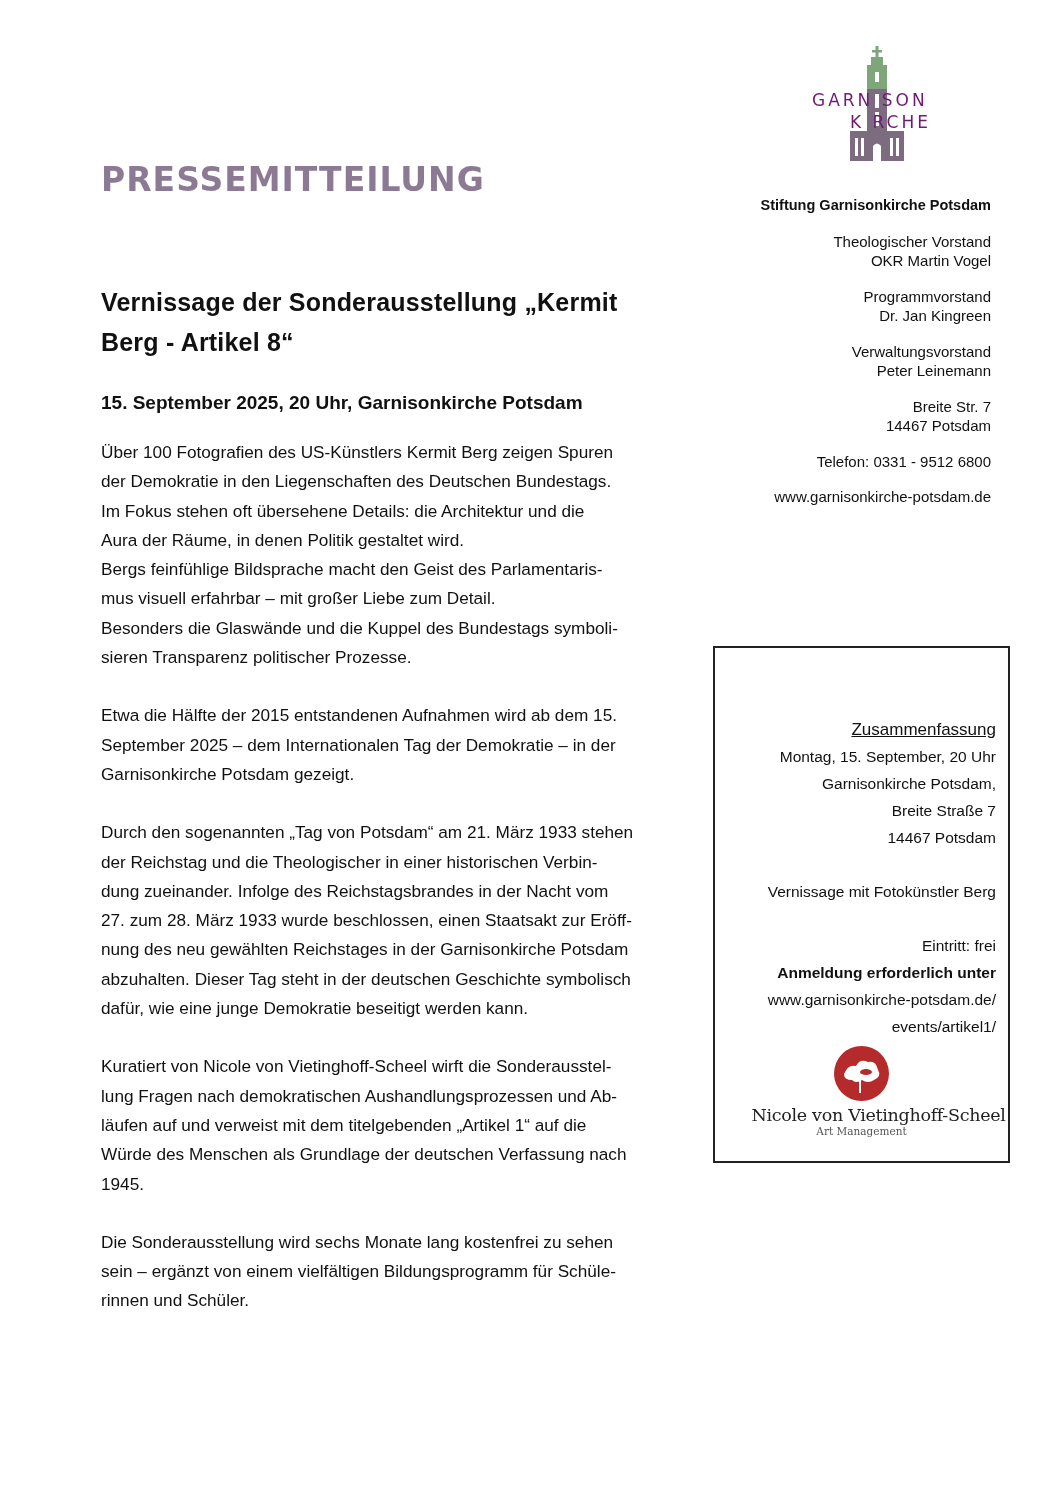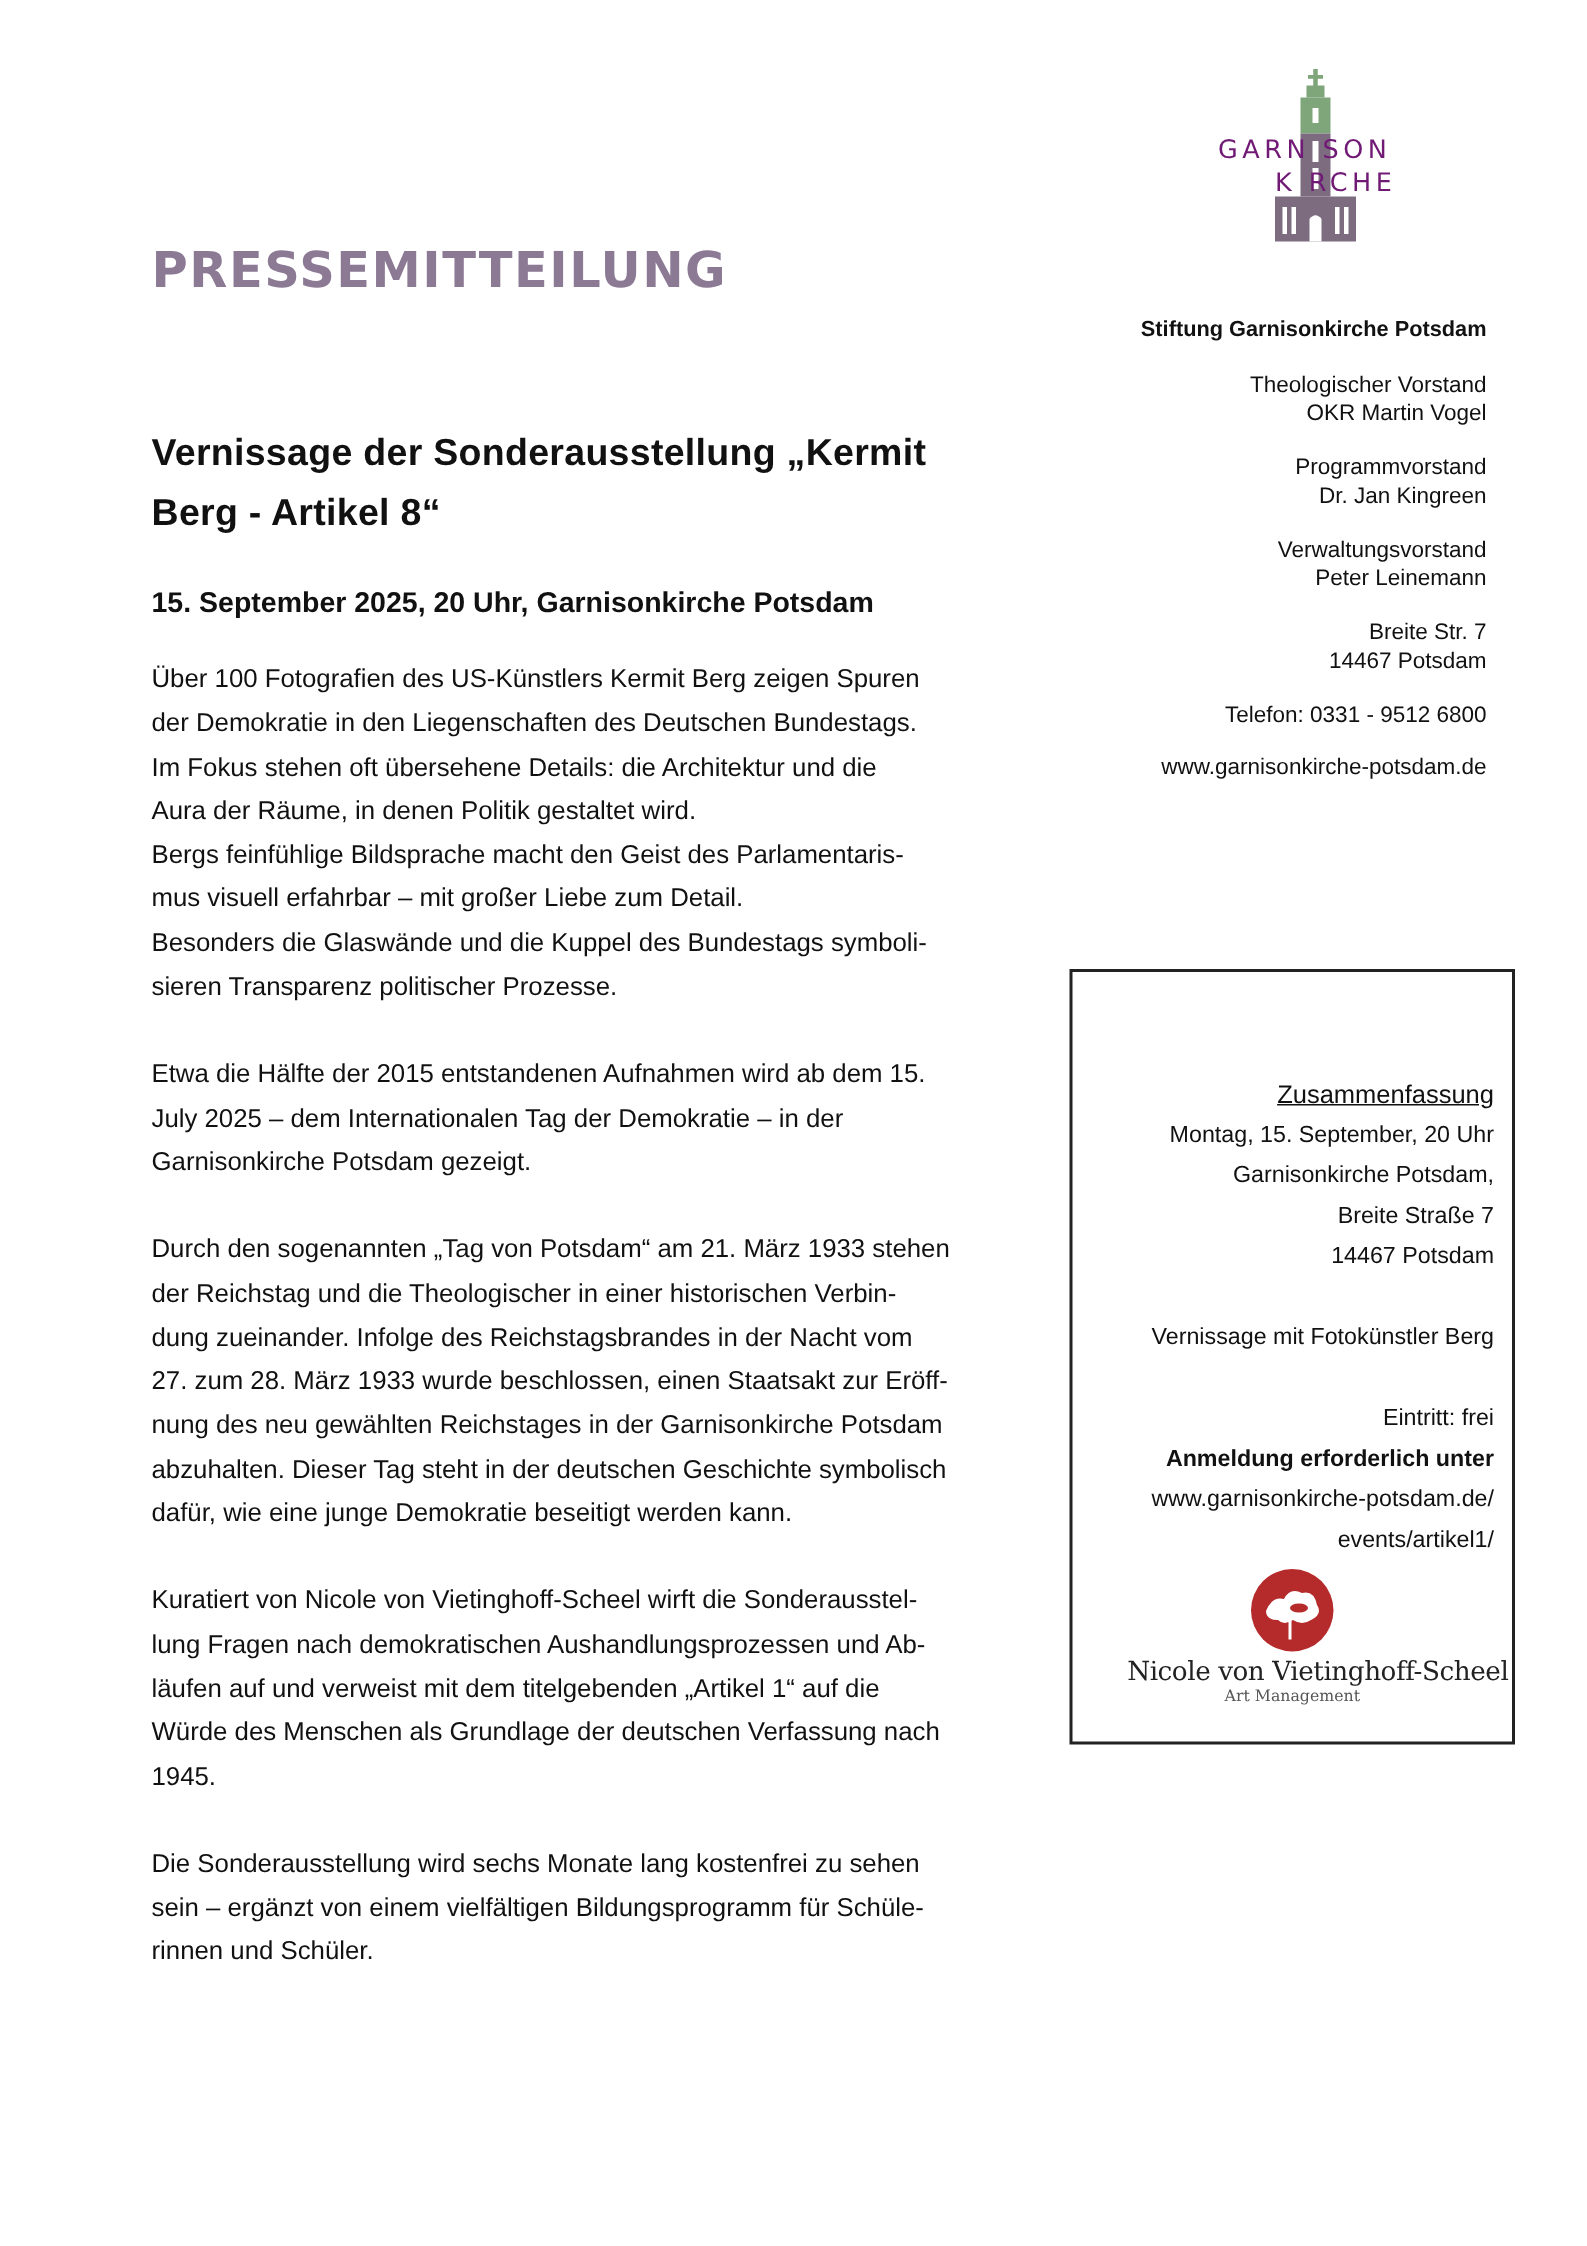--- a/index.html
+++ b/index.html
@@ -10,21 +10,21 @@
   
   #logo { left: 810px; top: 46px; width: 140px; height: 120px; }
   .logo-word { position: absolute; font-family: "DejaVu Sans", sans-serif; font-size: 17px;
                letter-spacing: 3px; color: #701a75; font-weight: normal; white-space: nowrap; }
 
   
   #press-title { left: 101px; top: 160px; font-family: "DejaVu Sans", sans-serif;
                  font-weight: bold; font-size: 33px; letter-spacing: 1px; color: #8c7a95; }
 
   
-  #sidebar { left: 700px; top: 211px; width: 291px; text-align: right; font-size: 15px; line-height: 19.5px; }
+  #sidebar { left: 700px; top: 196px; width: 291px; text-align: right; font-size: 15px; line-height: 19.5px; }
   #sidebar .org { font-weight: bold; font-size: 14.5px; margin-bottom: 16px; }
   #sidebar .blk { margin-bottom: 16px; }
   #sidebar a { color: #1a1aee; text-decoration: underline; }
 
   
   #main { left: 101px; top: 282px; width: 610px; }
   #headline { font-weight: bold; font-size: 25px; line-height: 40px; margin: 0 0 28px 0; letter-spacing: 0.2px; }
   #dateline { font-weight: bold; font-size: 19px; line-height: 26px; margin: 0 0 22px 0; }
   .para { font-size: 17.2px; line-height: 29.3px; margin: 0 0 29px 0; text-align: left; }
   .line { display: block; white-space: nowrap; }
@@ -104,21 +104,21 @@
     <span class="line">der Demokratie in den Liegenschaften des Deutschen Bundestags.</span>
     <span class="line">Im Fokus stehen oft übersehene Details: die Architektur und die</span>
     <span class="line">Aura der Räume, in denen Politik gestaltet wird.</span>
     <span class="line">Bergs feinfühlige Bildsprache macht den Geist des Parlamentaris-</span>
     <span class="line">mus visuell erfahrbar – mit großer Liebe zum Detail.</span>
     <span class="line">Besonders die Glaswände und die Kuppel des Bundestags symboli-</span>
     <span class="line">sieren Transparenz politischer Prozesse.</span>
   </p>
   <p class="para">
     <span class="line">Etwa die Hälfte der 2015 entstandenen Aufnahmen wird ab dem 15.</span>
-    <span class="line">July 2025 – dem Internationalen Tag der Demokratie – in der</span>
+    <span class="line">September 2025 – dem Internationalen Tag der Demokratie – in der</span>
     <span class="line">Garnisonkirche Potsdam gezeigt.</span>
   </p>
   <p class="para">
     <span class="line">Durch den sogenannten „Tag von Potsdam“ am 21. März 1933 stehen</span>
     <span class="line">der Reichstag und die Theologischer in einer historischen Verbin-</span>
     <span class="line">dung zueinander. Infolge des Reichstagsbrandes in der Nacht vom</span>
     <span class="line">27. zum 28. März 1933 wurde beschlossen, einen Staatsakt zur Eröff-</span>
     <span class="line">nung des neu gewählten Reichstages in der Garnisonkirche Potsdam</span>
     <span class="line">abzuhalten. Dieser Tag steht in der deutschen Geschichte symbolisch</span>
     <span class="line">dafür, wie eine junge Demokratie beseitigt werden kann.</span>

